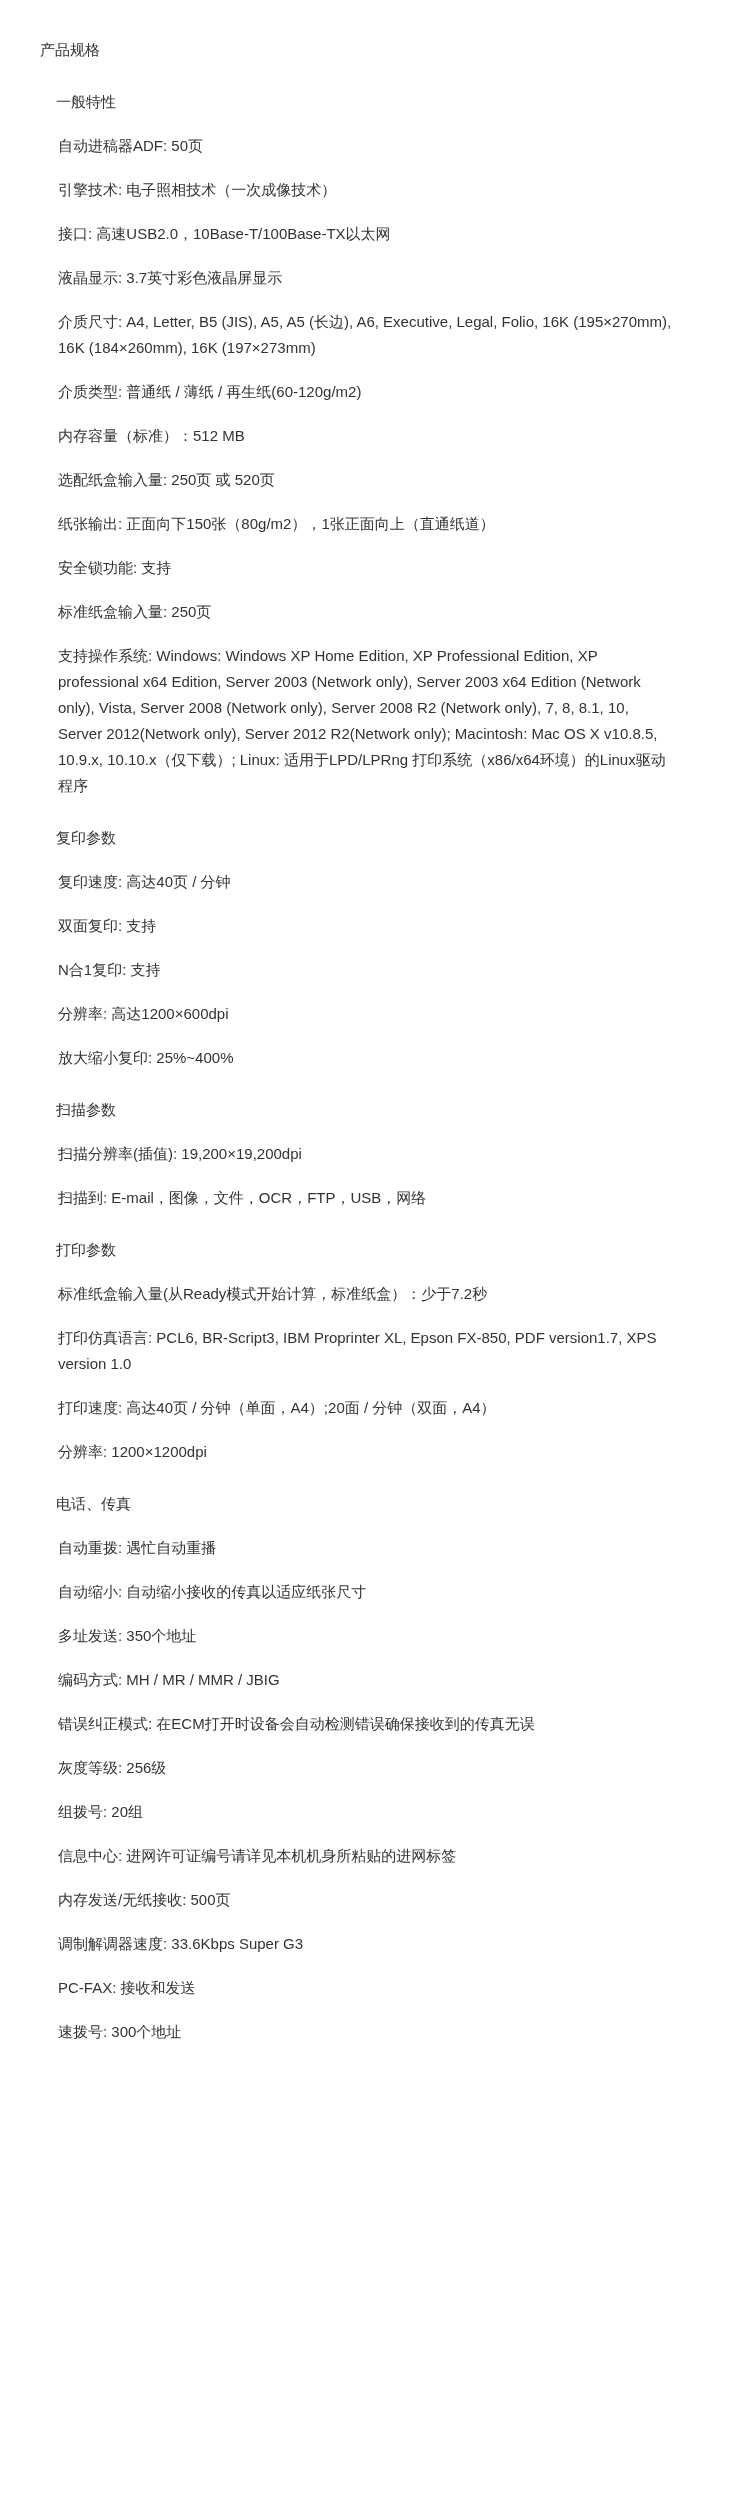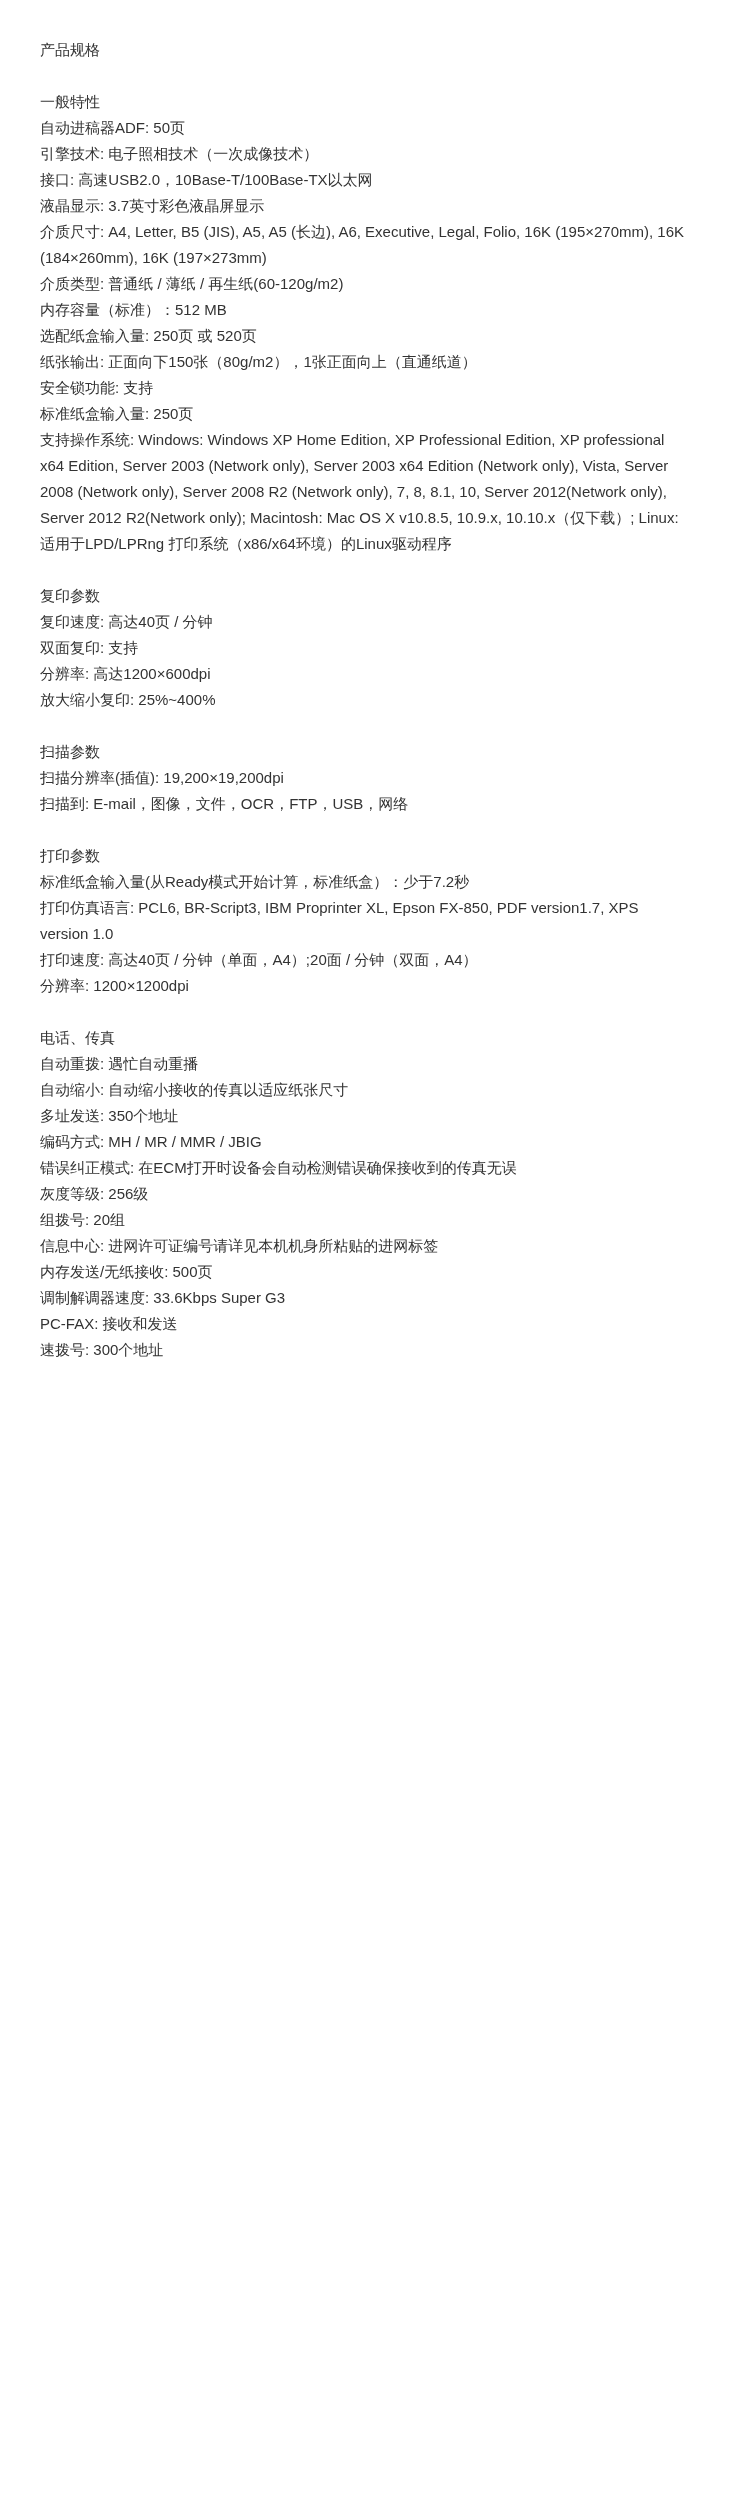--- a/index.html
+++ b/index.html
@@ -24,24 +24,24 @@
     font-size: 15px;
     font-weight: 400;
     margin: 0 0 26px 0;
   }
   .spec-section {
     margin: 0 0 26px 0;
   }
   .section-heading {
     font-size: 15px;
     font-weight: 400;
-    margin: 0;
+    margin: 16px;
   }
   .spec-line {
-    margin: 0;
+    margin: 18px;
     word-wrap: break-word;
   }
 </style>
 </head>
 <body>
 
 <div class="screen">
   <div class="page-title">产品规格</div>
   <div id="sections">
       <div class="spec-section">
@@ -56,20 +56,21 @@
         <div class="spec-line">选配纸盒输入量: 250页 或 520页</div>
         <div class="spec-line">纸张输出: 正面向下150张（80g/m2），1张正面向上（直通纸道）</div>
         <div class="spec-line">安全锁功能: 支持</div>
         <div class="spec-line">标准纸盒输入量: 250页</div>
         <div class="spec-line">支持操作系统: Windows: Windows XP Home Edition, XP Professional Edition, XP professional x64 Edition, Server 2003 (Network only), Server 2003 x64 Edition (Network only), Vista, Server 2008 (Network only), Server 2008 R2 (Network only), 7, 8, 8.1, 10, Server 2012(Network only), Server 2012 R2(Network only); Macintosh: Mac OS X v10.8.5, 10.9.x, 10.10.x（仅下载）; Linux: 适用于LPD/LPRng 打印系统（x86/x64环境）的Linux驱动程序</div>
       </div>
       <div class="spec-section">
         <div class="section-heading">复印参数</div>
         <div class="spec-line">复印速度: 高达40页 / 分钟</div>
         <div class="spec-line">双面复印: 支持</div>
+        <div class="spec-line">N合1复印: 支持</div>
         <div class="spec-line">分辨率: 高达1200×600dpi</div>
         <div class="spec-line">放大缩小复印: 25%~400%</div>
       </div>
       <div class="spec-section">
         <div class="section-heading">扫描参数</div>
         <div class="spec-line">扫描分辨率(插值): 19,200×19,200dpi</div>
         <div class="spec-line">扫描到: E-mail，图像，文件，OCR，FTP，USB，网络</div>
       </div>
       <div class="spec-section">
         <div class="section-heading">打印参数</div>

